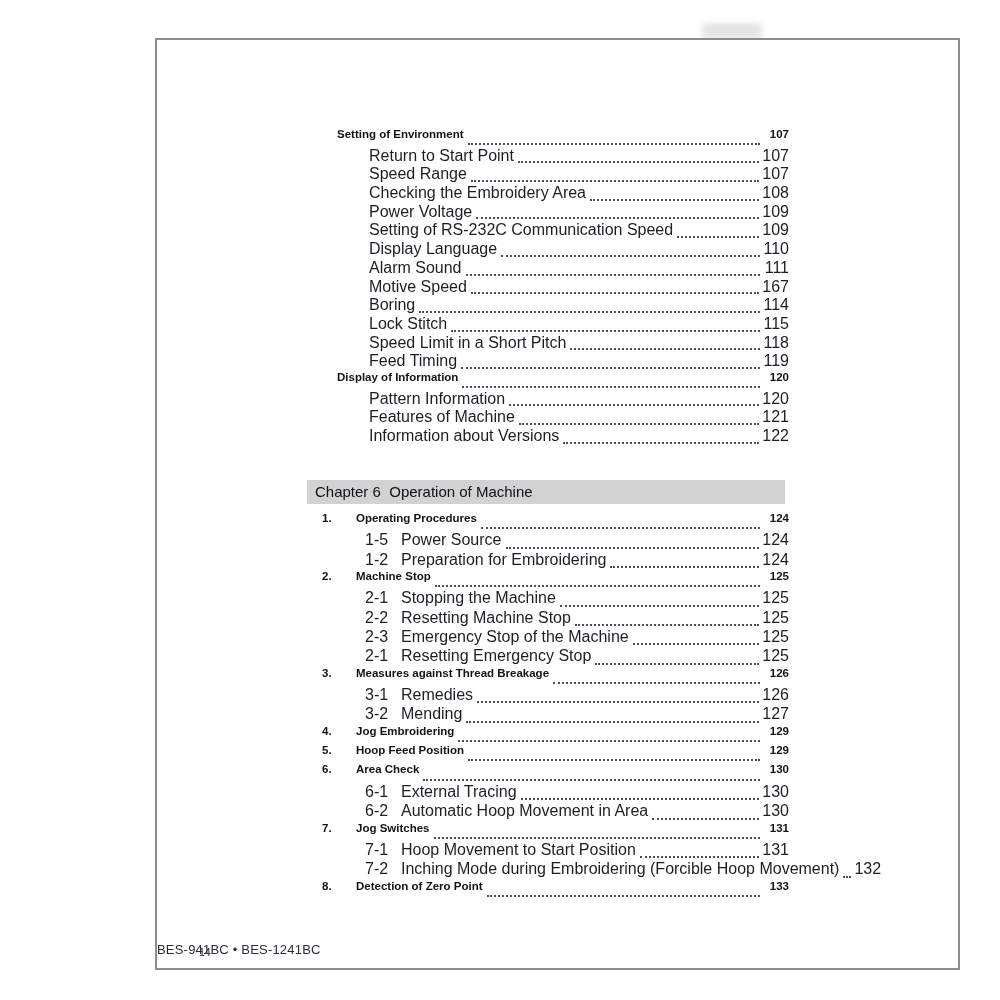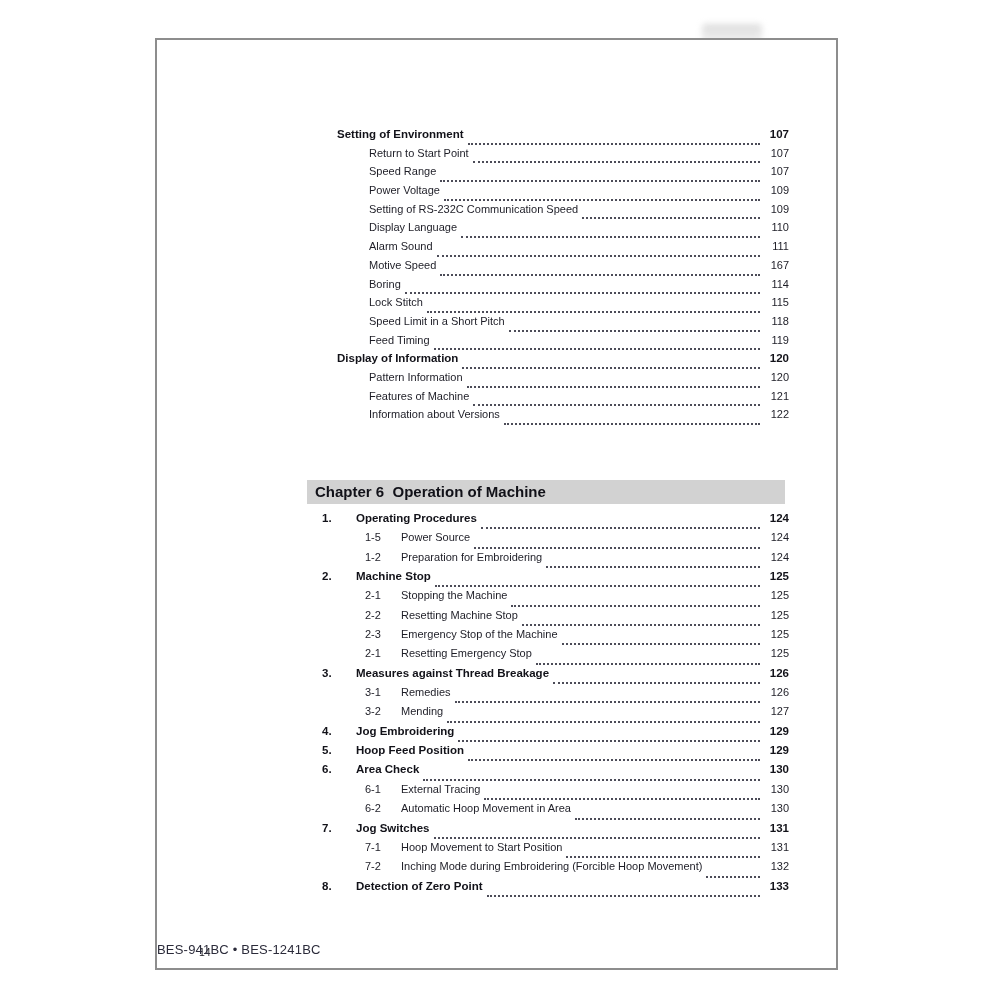--- a/index.html
+++ b/index.html
@@ -8,27 +8,27 @@
     font-family:"Liberation Sans", sans-serif;
     color:#1d1d26;position:relative;overflow:hidden;
   }
   .canvas{position:absolute;inset:0;}
   .scan-artifact{
     position:absolute;left:702px;top:24px;width:60px;height:24px;
     background:linear-gradient(180deg,#b9b9b9 0%,#e9e9e9 85%,#ffffff 100%);
     filter:blur(3px);opacity:.5;border-radius:4px;
   }
   .page{
-    position:absolute;left:155px;top:38px;width:683px;height:932px;
+    position:absolute;left:155px;top:38px;width:805px;height:932px;
     background:#ffffff;border:2px solid #8d8d8d;box-sizing:border-box;
   }
   
   .row{
     display:flex;align-items:baseline;
-    font-size:11px;line-height:1;color:#1d1d26;
+    font-size:16px;line-height:1;color:#1d1d26;
     white-space:nowrap;
   }
   .row .lbl{flex:none;}
   .row .num{flex:none;}
   .row .leader{
     flex:1;min-width:8px;align-self:flex-end;
     border-bottom:2px dotted #4c4c58;
     margin:0 3px 3px 4px;
   }
   .row .pg{flex:none;min-width:26px;text-align:right;}
@@ -38,21 +38,21 @@
     position:absolute;left:180px;top:89px;width:452px;
   }
   .toc-upper .row{height:18.7px;}
   .toc-upper .lv2{padding-left:32px;}
   
   .chapter-bar{
     position:absolute;left:150px;top:440px;width:478px;height:24px;
     background:var(--bar,#d2d2d2);
   }
   .chapter-bar .title{
-    display:block;font-weight:bold;font-size:15px;color:#111118;
+    display:block;font-weight:normal;font-size:15px;color:#111118;
     line-height:24px;padding-left:8px;white-space:pre;
   }
   
   .toc-list{
     position:absolute;left:165px;top:473px;width:467px;
   }
   .toc-list .row{height:19.35px;}
   .toc-list .lv1 .num{width:34px;}
   .toc-list .lv2{padding-left:43px;}
   .toc-list .lv2 .num{width:36px;}
@@ -84,20 +84,25 @@
           <span class="lbl">Return to Start Point</span>
           <span class="leader"></span>
           <span class="pg">107</span>
         </div>
         <div class="row lv2">
           <span class="lbl">Speed Range</span>
           <span class="leader"></span>
           <span class="pg">107</span>
         </div>
         <div class="row lv2">
+          <span class="lbl">Checking the Embroidery Area</span>
+          <span class="leader"></span>
+          <span class="pg">108</span>
+        </div>
+        <div class="row lv2">
           <span class="lbl">Power Voltage</span>
           <span class="leader"></span>
           <span class="pg">109</span>
         </div>
         <div class="row lv2">
           <span class="lbl">Setting of RS-232C Communication Speed</span>
           <span class="leader"></span>
           <span class="pg">109</span>
         </div>
         <div class="row lv2">

